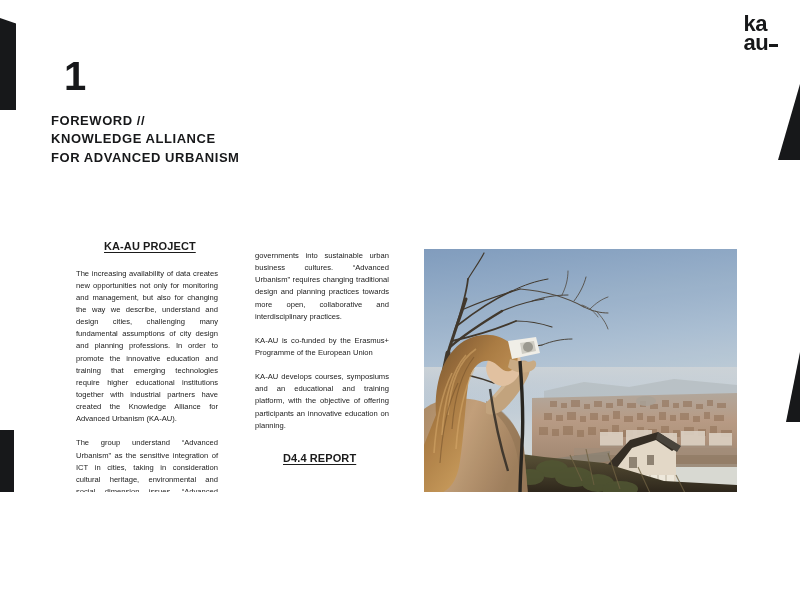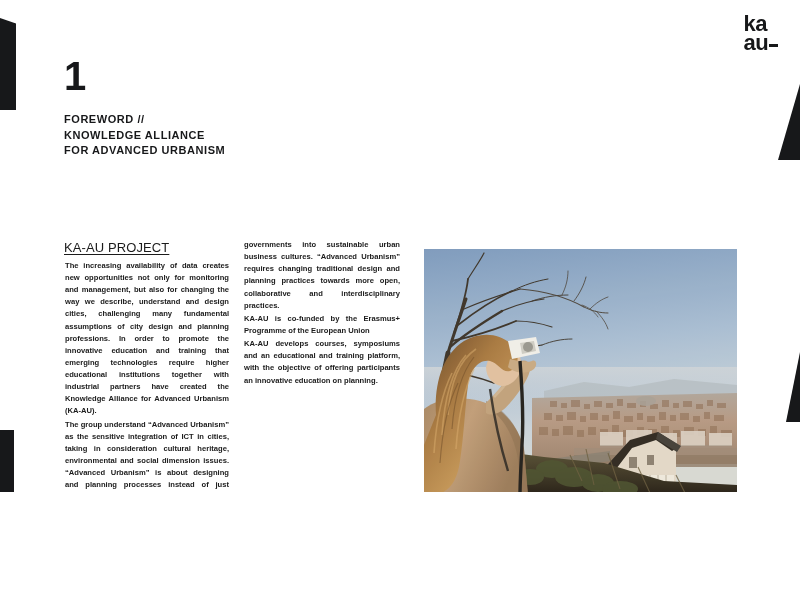--- a/index.html
+++ b/index.html
@@ -125,23 +125,23 @@
     left: 64px;
     top: 56px;
     font-size: 40px;
     font-weight: 700;
     color: #17181a;
     letter-spacing: -1px;
     line-height: 1;
   }
   #chapter-title {
     position: absolute;
-    left: 64px;
+    left: 51px;
     top: 112px;
-    font-size: 11px;
+    font-size: 13px;
     font-weight: 700;
     color: #17181a;
     letter-spacing: 0.55px;
     line-height: 1.42;
     white-space: pre-line;
   }
 
   
   .col {
     position: absolute;
@@ -149,32 +149,32 @@
     font-size: 7.6px;
     line-height: 1.60;
     color: #1b1b1b;
     text-align: justify;
     text-justify: inter-word;
   }
   #col-1 { left: 64px; width: 166px; }
   #col-2 { left: 243px; width: 158px; }
 
   .sec-head {
-    font-weight: 400;
+    font-weight: 700;
     text-decoration: underline;
     text-underline-offset: 1.5px;
     display: block;
     margin-bottom: 1px;
     letter-spacing: 0.1px;
-    font-size: 13px;
+    font-size: 11px;
+    margin-left: 40px;
   }
   .para {
     display: block;
-    margin: 1px;
-    font-weight: bold;
+    margin: 12px;
   }
   .para.last-line-left {
     text-align-last: left;
   }
   .spacer-sm { display: block; height: 6px; }
 
   
   #photo {
     position: absolute;
     left: 424px;
@@ -225,20 +225,21 @@
     <span class="sec-head">KA-AU PROJECT</span>
     <span class="para last-line-left">The increasing availability of data creates new opportunities not only for monitoring and management, but also for changing the way we describe, understand and design cities, challenging many fundamental assumptions of city design and planning professions. In order to promote the innovative education and training that emerging technologies require higher educational institutions together with industrial partners have created the Knowledge Alliance for Advanced Urbanism (KA-AU).</span>
     <span class="para">The group understand “Advanced Urbanism” as the sensitive integration of ICT in cities, taking in consideration cultural heritage, environmental and social dimension issues. “Advanced Urbanism” is about designing and planning processes instead of just concrete artefacts, linking citizens, business and</span>
   </div>
 
   <div class="col" id="col-2">
     <span class="para last-line-left">governments into sustainable urban business cultures. “Advanced Urbanism” requires changing traditional design and planning practices towards more open, collaborative and interdisciplinary practices.</span>
     <span class="para last-line-left">KA-AU is co-funded by the Erasmus+ Programme of the European Union</span>
     <span class="para last-line-left">KA-AU develops courses, symposiums and an educational and training platform, with the objective of offering participants an innovative education on planning.</span>
     <span class="spacer-sm"></span>
+    <span class="sec-head">D4.4 REPORT</span>
   </div>
 
   <div id="photo">
     <svg width="313" height="246" viewBox="0 0 313 246" xmlns="http://www.w3.org/2000/svg">
       <defs>
         <linearGradient id="skyGrad" x1="0" y1="0" x2="0.15" y2="1">
           <stop offset="0%" stop-color="#7e9dc2"></stop>
           <stop offset="45%" stop-color="#a9c0d8"></stop>
           <stop offset="78%" stop-color="#ccd7df"></stop>
           <stop offset="100%" stop-color="#d9dcd8"></stop>

